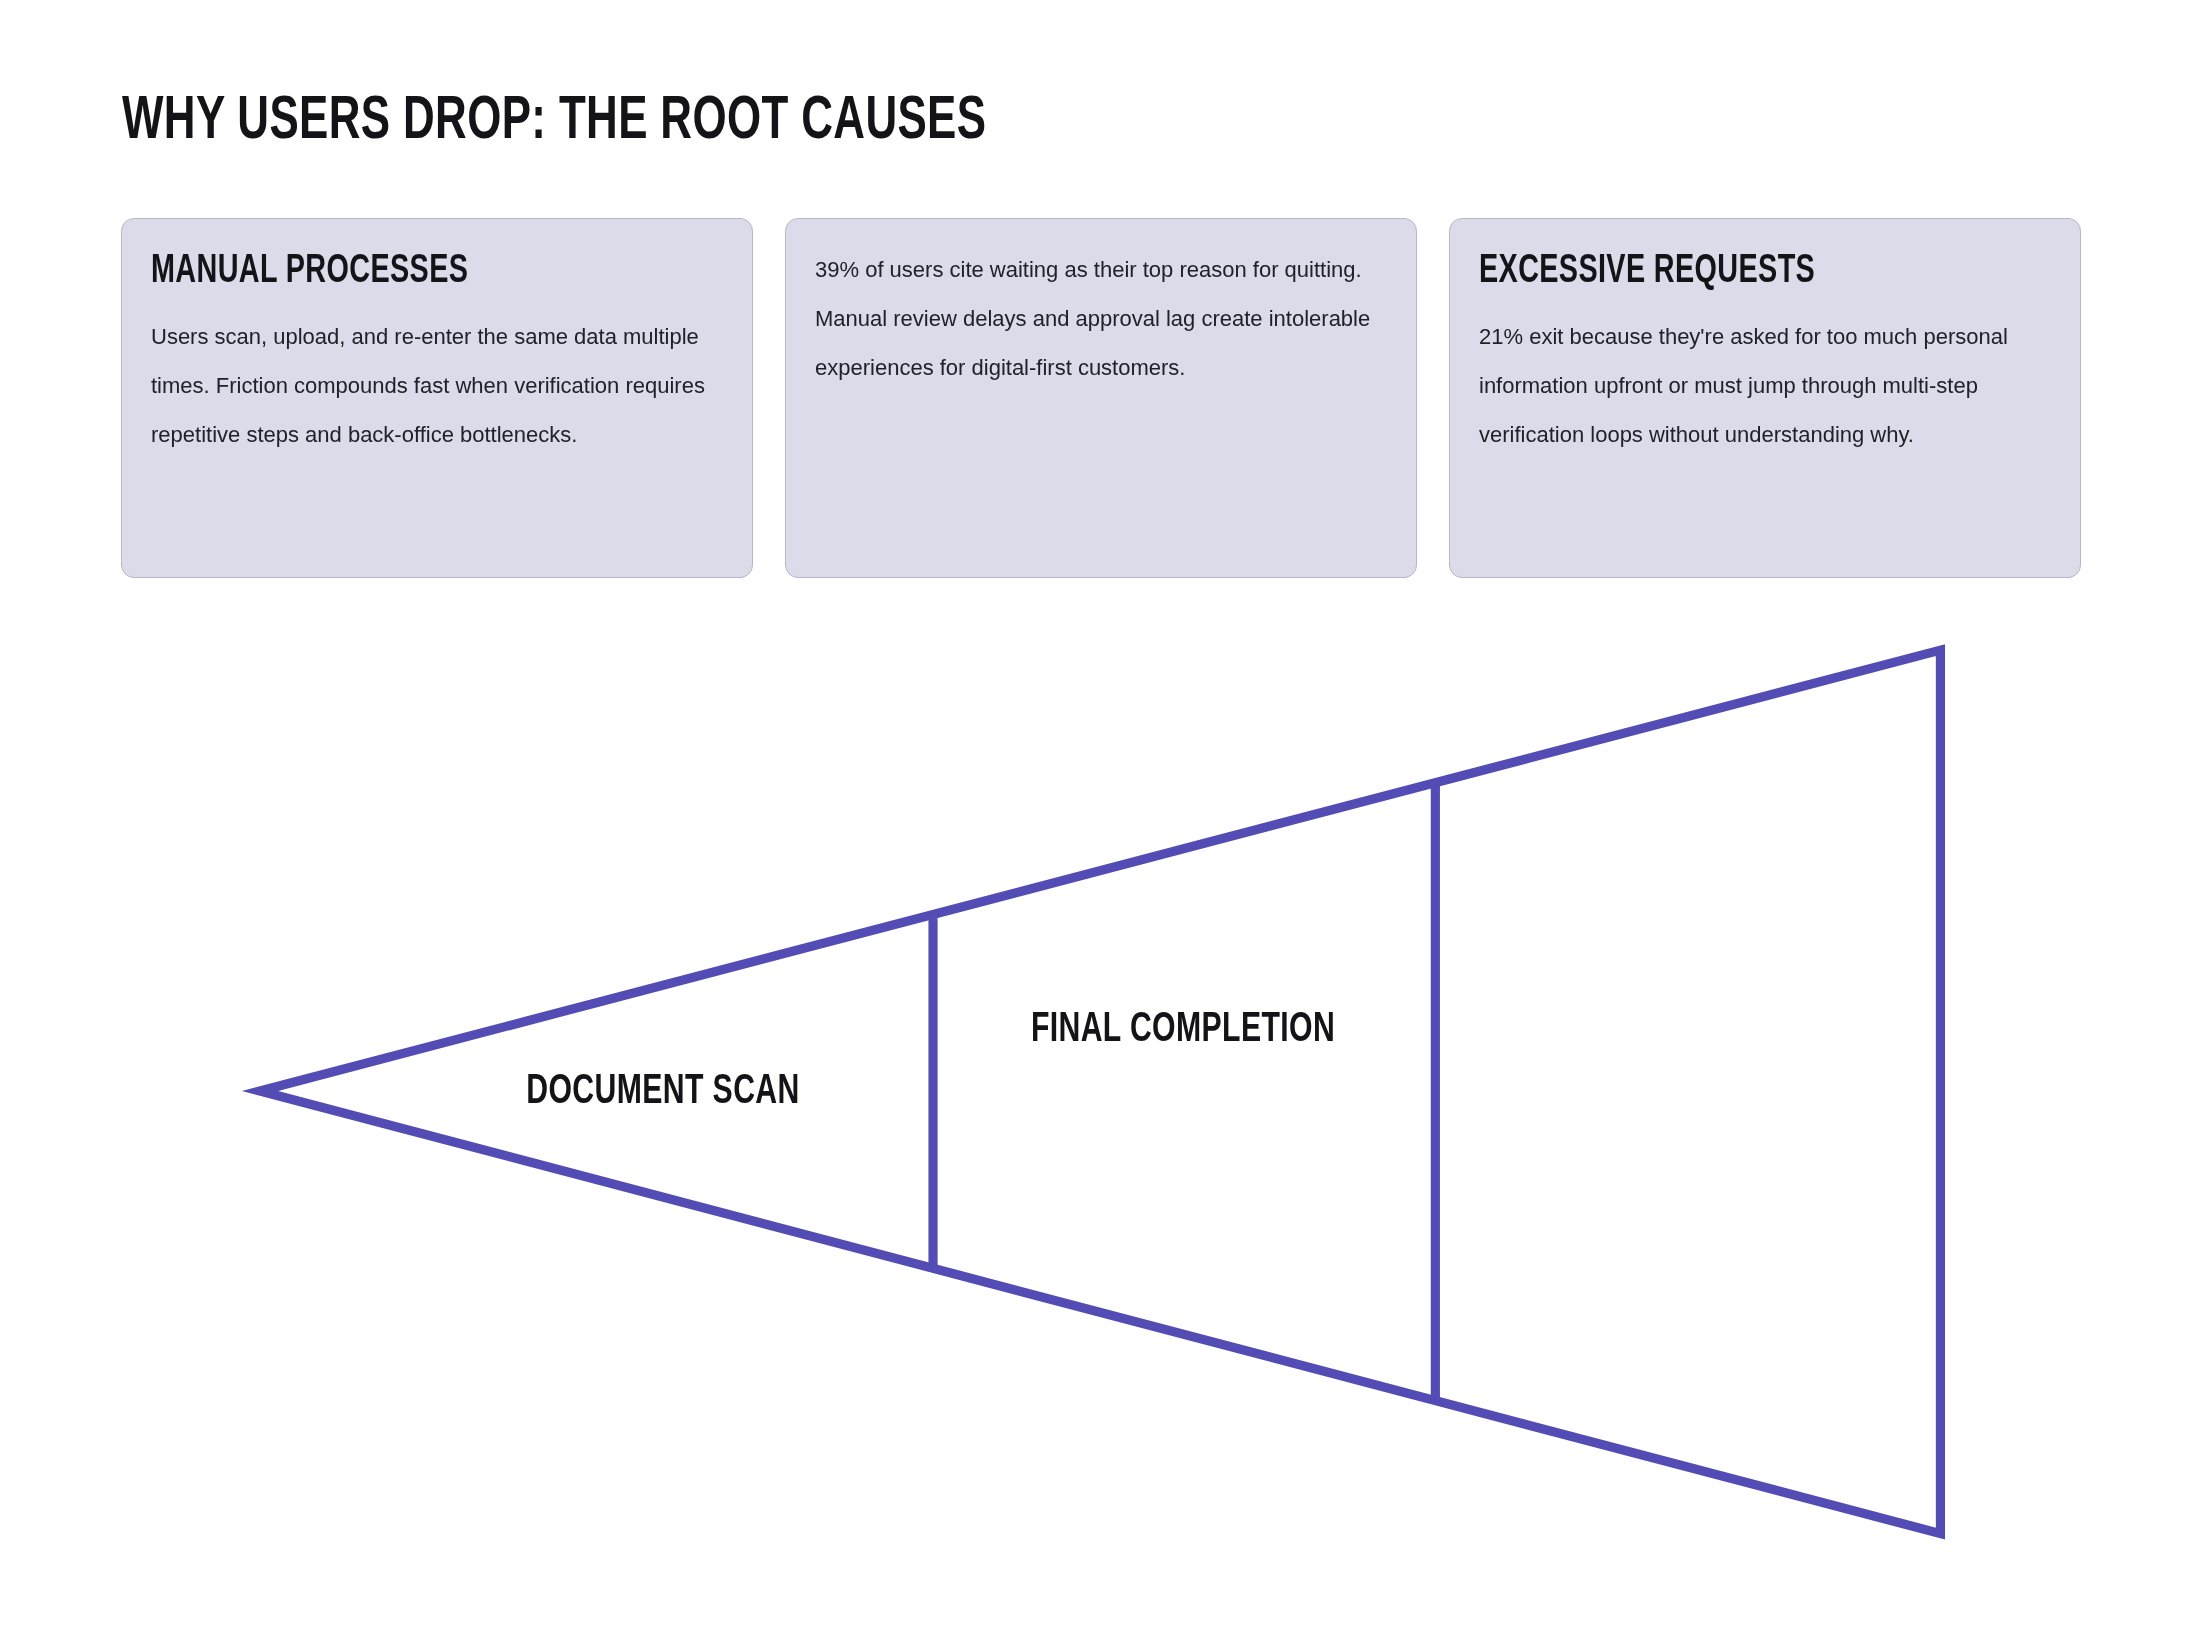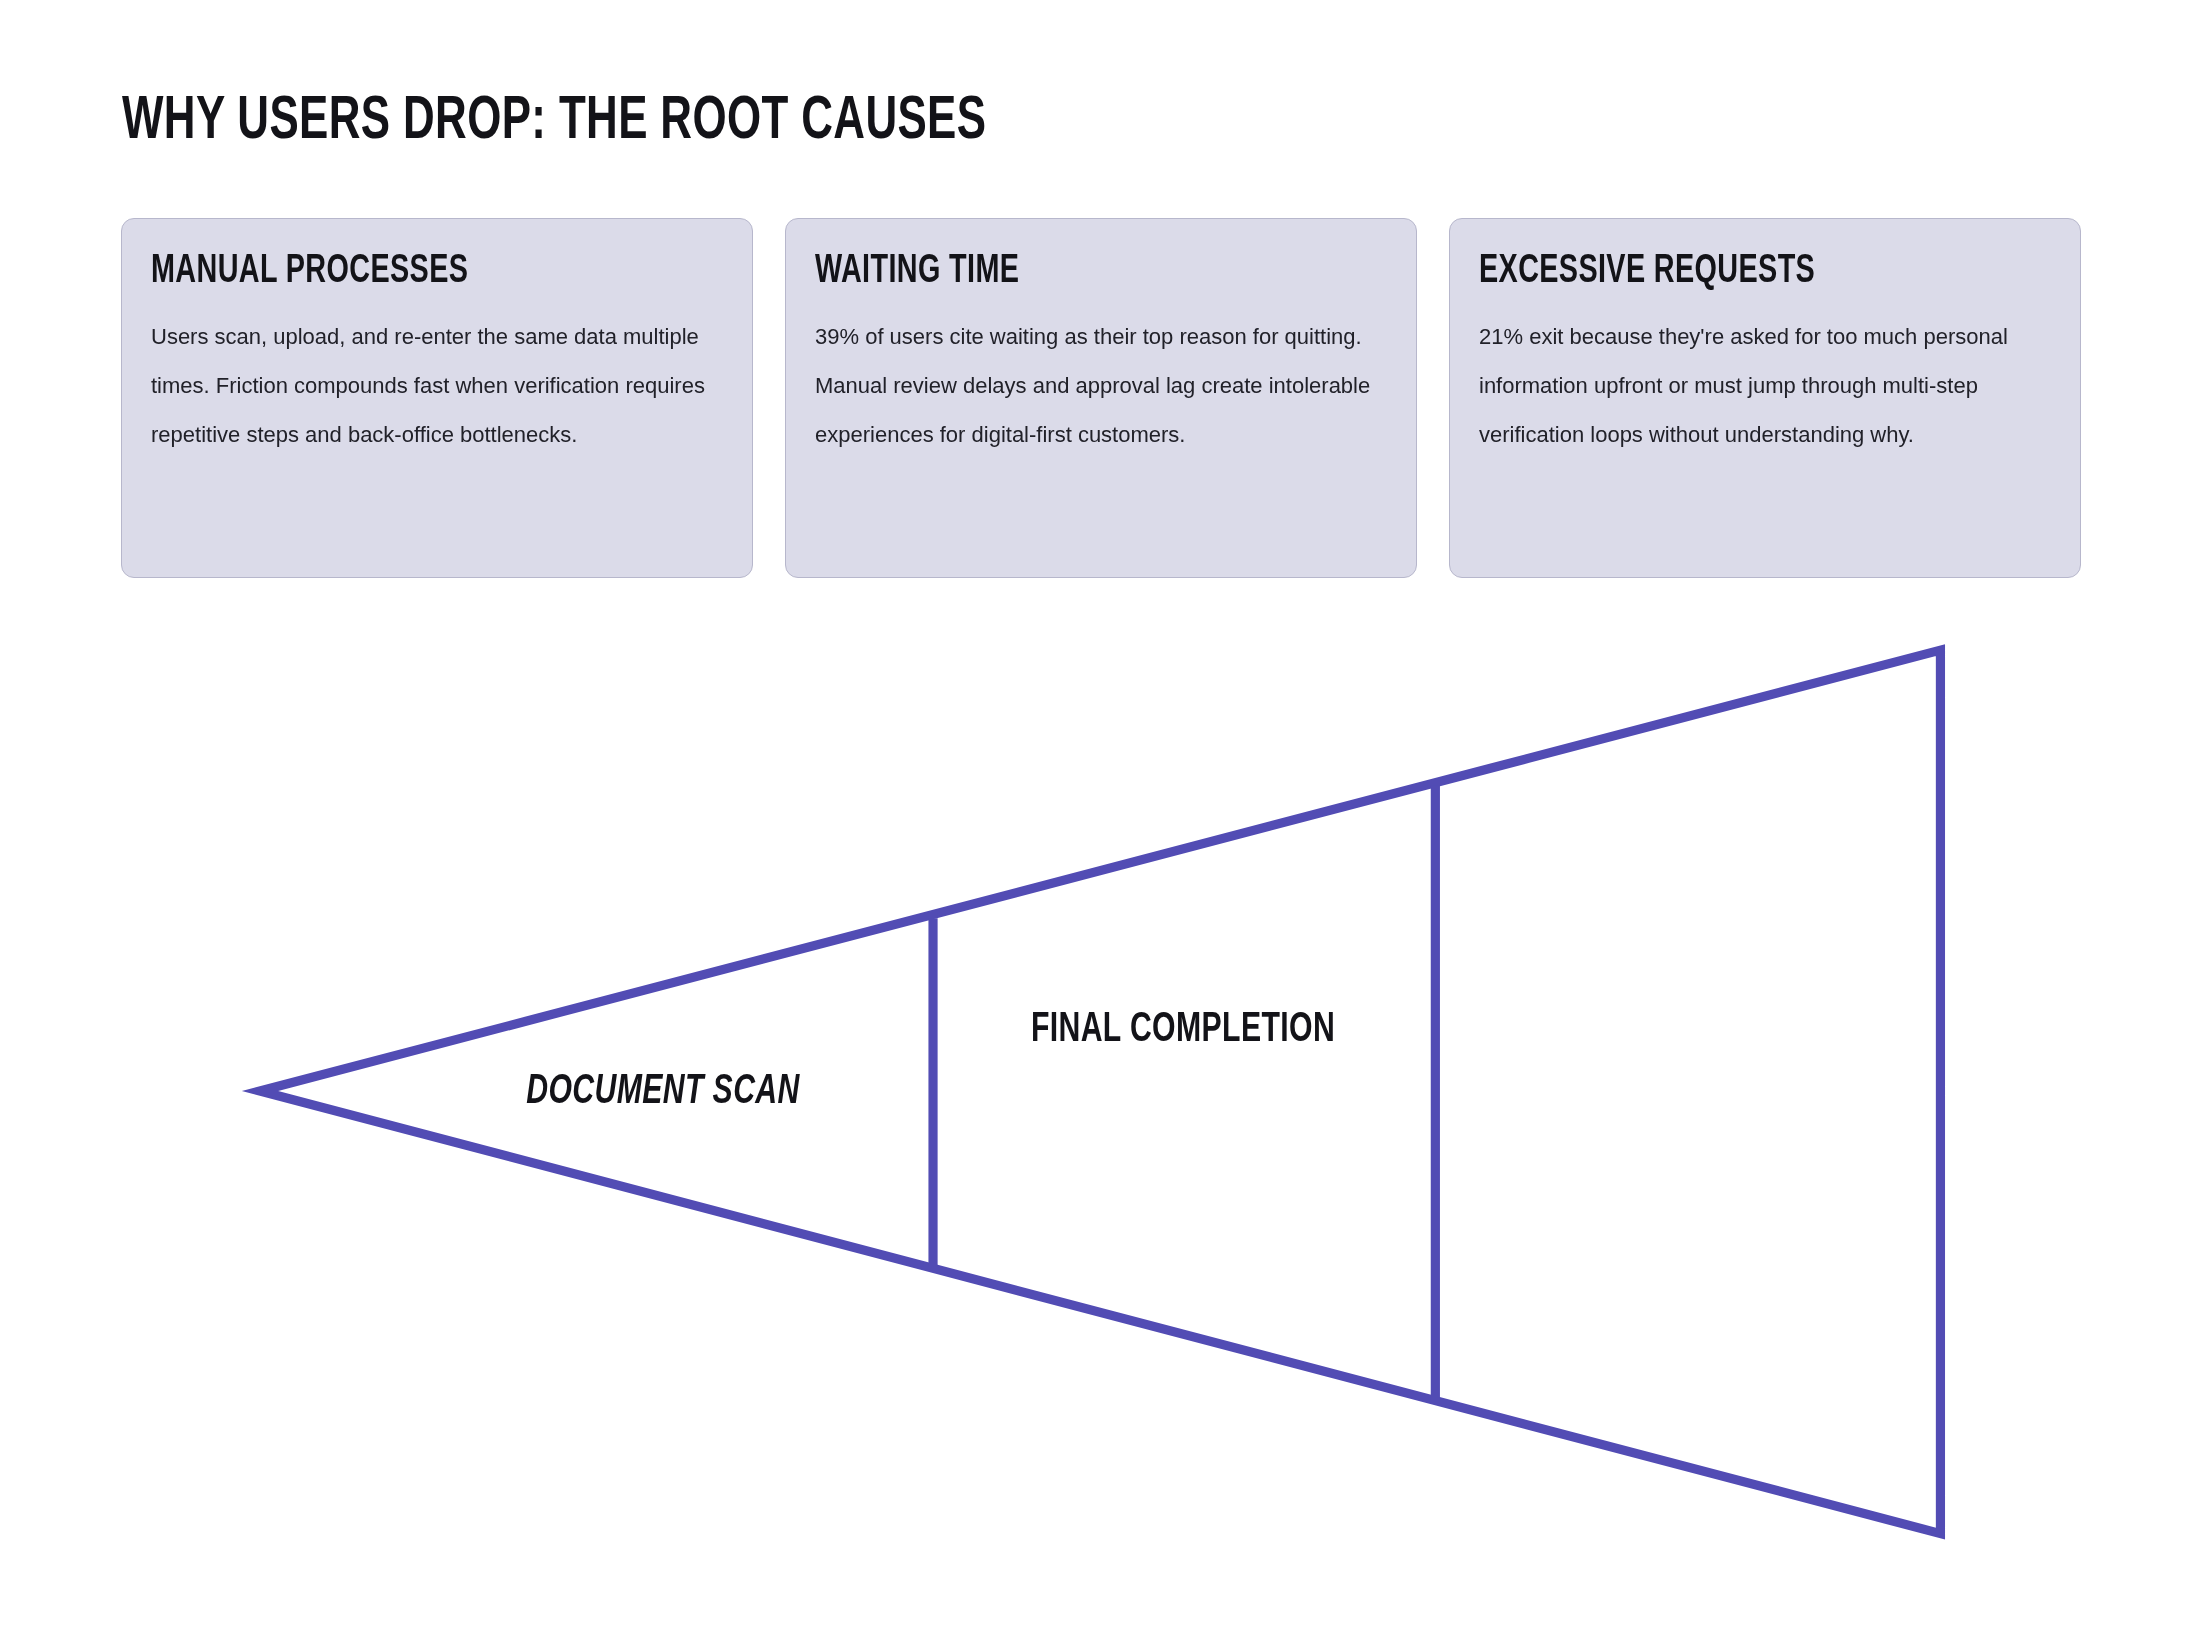--- a/index.html
+++ b/index.html
@@ -73,40 +73,39 @@
   }
 
   .funnel-label {
     position: absolute;
     transform: translate(-50%, -50%);
     font-size: 42px;
     line-height: 1;
     text-align: center;
   }
   .funnel-label .cond { transform-origin: center center; }
-  .label-1 { left: 663px;  top: 1089px; font-style: italic; }
+  .label-1 { left: 663px;  top: 1089px; }
   .label-2 { left: 1183px; top: 1027px; }
   .label-3 { left: 1688px; top: 1081px; }
 </style>
 </head>
 <body>
 
 <div class="canvas">
 
   <h1 class="page-title"><span class="cond">WHY USERS DROP: THE ROOT CAUSES</span></h1>
 
   <div class="cards">
 
     <div class="card">
       <div class="card-heading"><span class="cond">MANUAL PROCESSES</span></div>
       <div class="card-body">Users scan, upload, and re-enter the same data multiple times. Friction compounds fast when verification requires repetitive steps and back-office bottlenecks.</div>
     </div>
 
     <div class="card">
-      <div class="card-heading"><span class="cond">WAITING TIME</span></div>
       <div class="card-body">39% of users cite waiting as their top reason for quitting. Manual review delays and approval lag create intolerable experiences for digital-first customers.</div>
     </div>
 
     <div class="card">
       <div class="card-heading"><span class="cond">EXCESSIVE REQUESTS</span></div>
       <div class="card-body">21% exit because they're asked for too much personal information upfront or must jump through multi-step verification loops without understanding why.</div>
     </div>
 
   </div>
 

